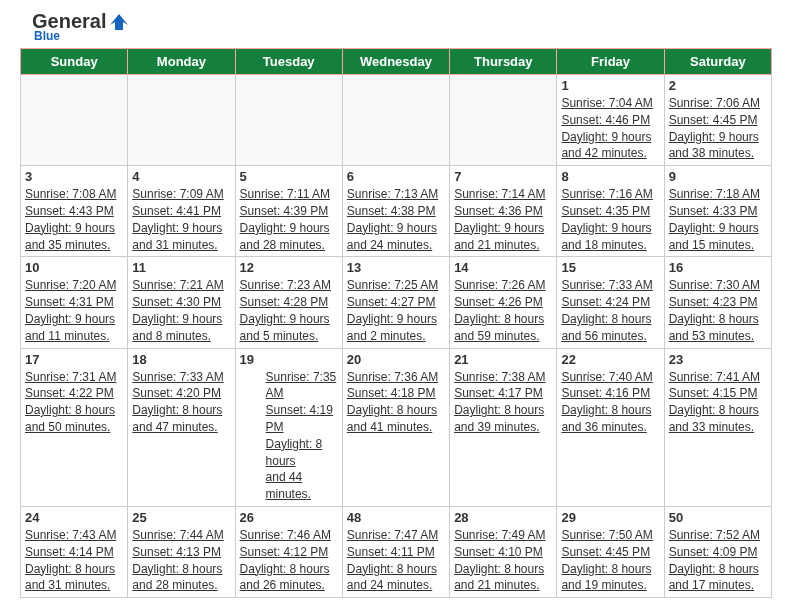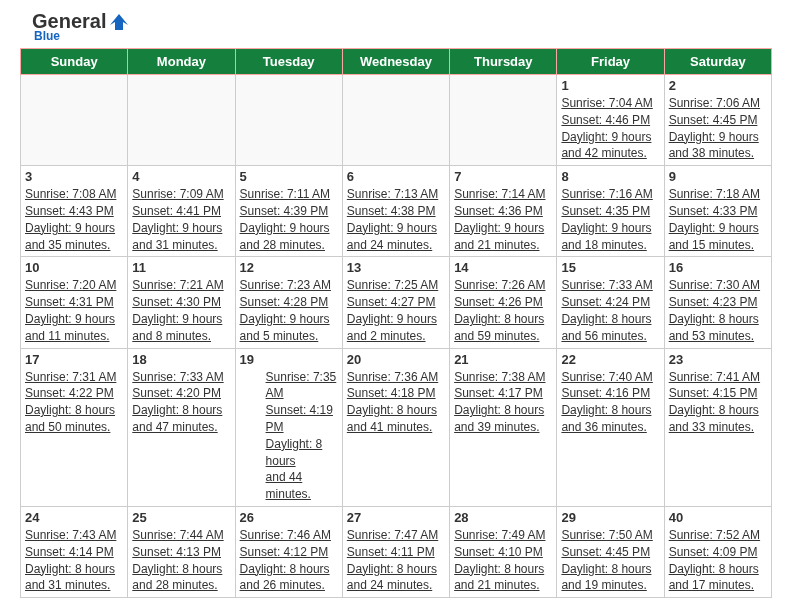--- a/index.html
+++ b/index.html
@@ -245,42 +245,42 @@
 and 28 minutes.</div>
           </td>
           <td class="cal-cell">
             <div class="day-num">26</div>
             <div class="day-info" style="white-space: pre-line;">Sunrise: 7:46 AM
 Sunset: 4:12 PM
 Daylight: 8 hours
 and 26 minutes.</div>
           </td>
           <td class="cal-cell">
-            <div class="day-num">27</div>
+            <div class="day-num">48</div>
             <div class="day-info" style="white-space: pre-line;">Sunrise: 7:47 AM
 Sunset: 4:11 PM
 Daylight: 8 hours
 and 24 minutes.</div>
           </td>
           <td class="cal-cell">
             <div class="day-num">28</div>
             <div class="day-info" style="white-space: pre-line;">Sunrise: 7:49 AM
 Sunset: 4:10 PM
 Daylight: 8 hours
 and 21 minutes.</div>
           </td>
           <td class="cal-cell">
             <div class="day-num">29</div>
             <div class="day-info" style="white-space: pre-line;">Sunrise: 7:50 AM
 Sunset: 4:45 PM
 Daylight: 8 hours
 and 19 minutes.</div>
           </td>
           <td class="cal-cell">
-            <div class="day-num">40</div>
+            <div class="day-num">50</div>
             <div class="day-info" style="white-space: pre-line;">Sunrise: 7:52 AM
 Sunset: 4:09 PM
 Daylight: 8 hours
 and 17 minutes.</div>
           </td>
         </tr>
       </tbody>
   </table>
 </div>
 

